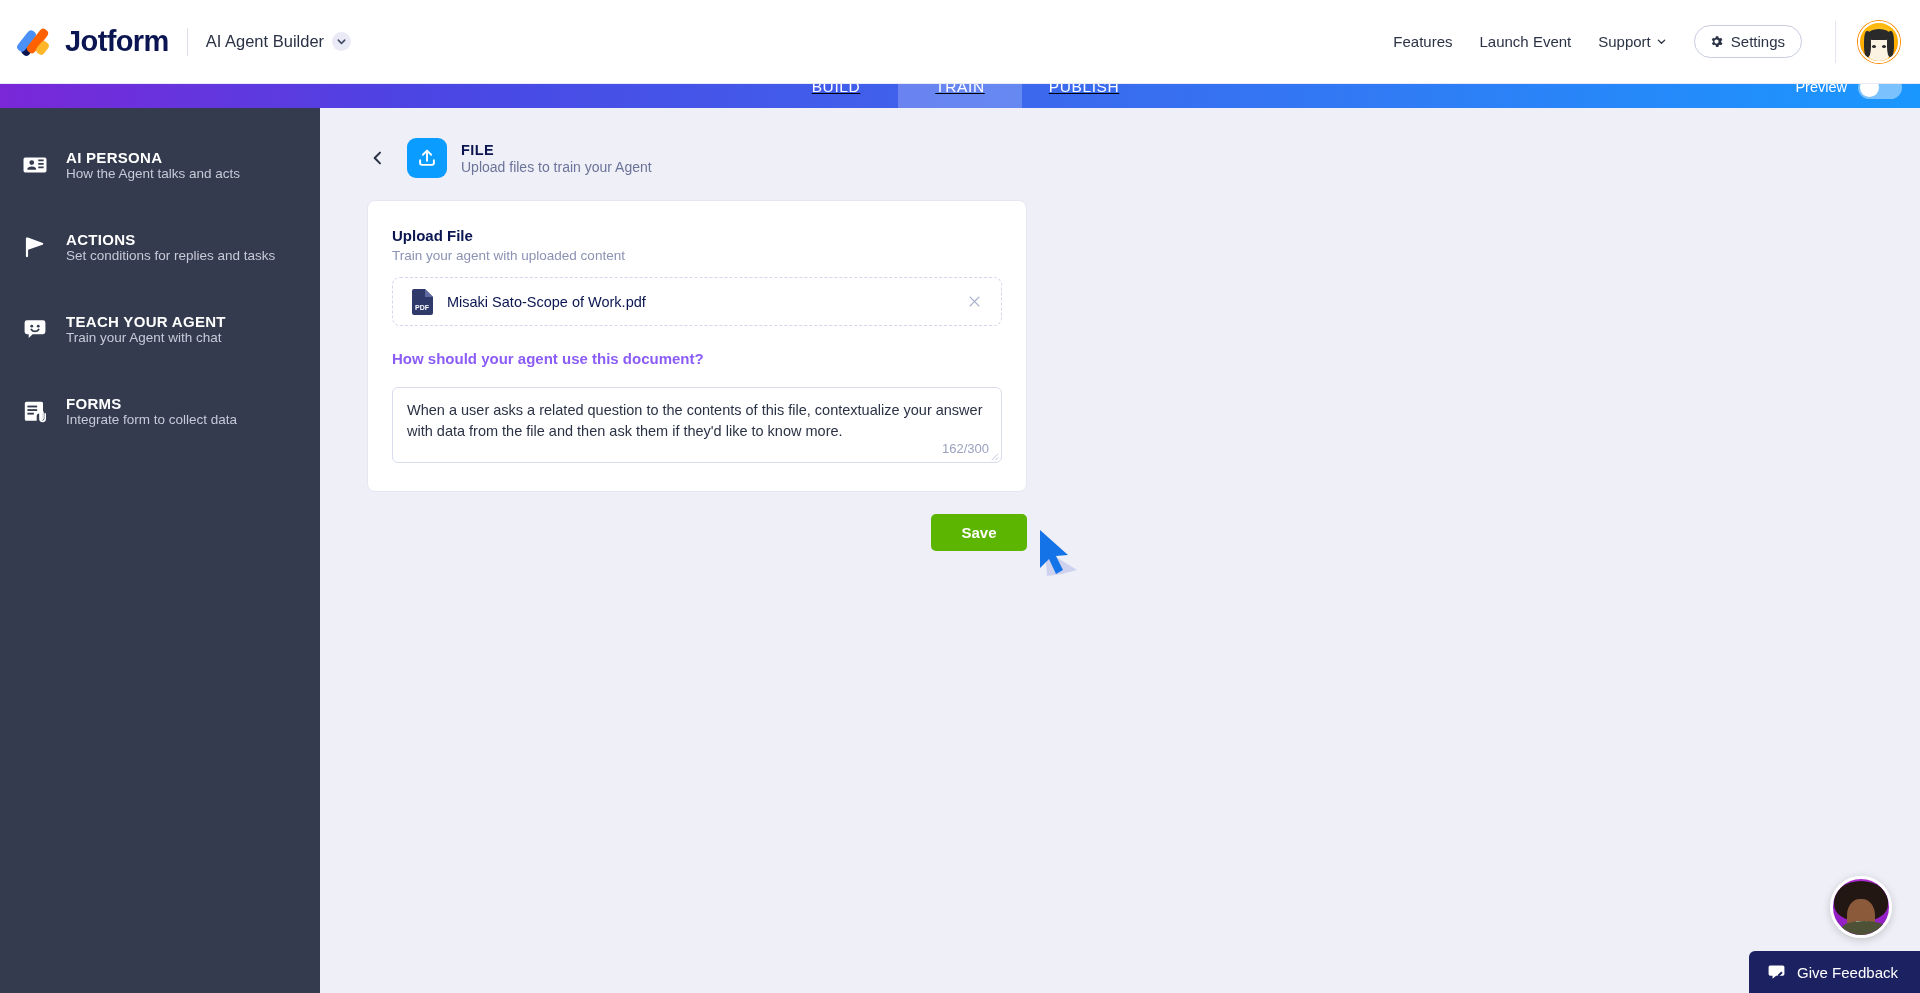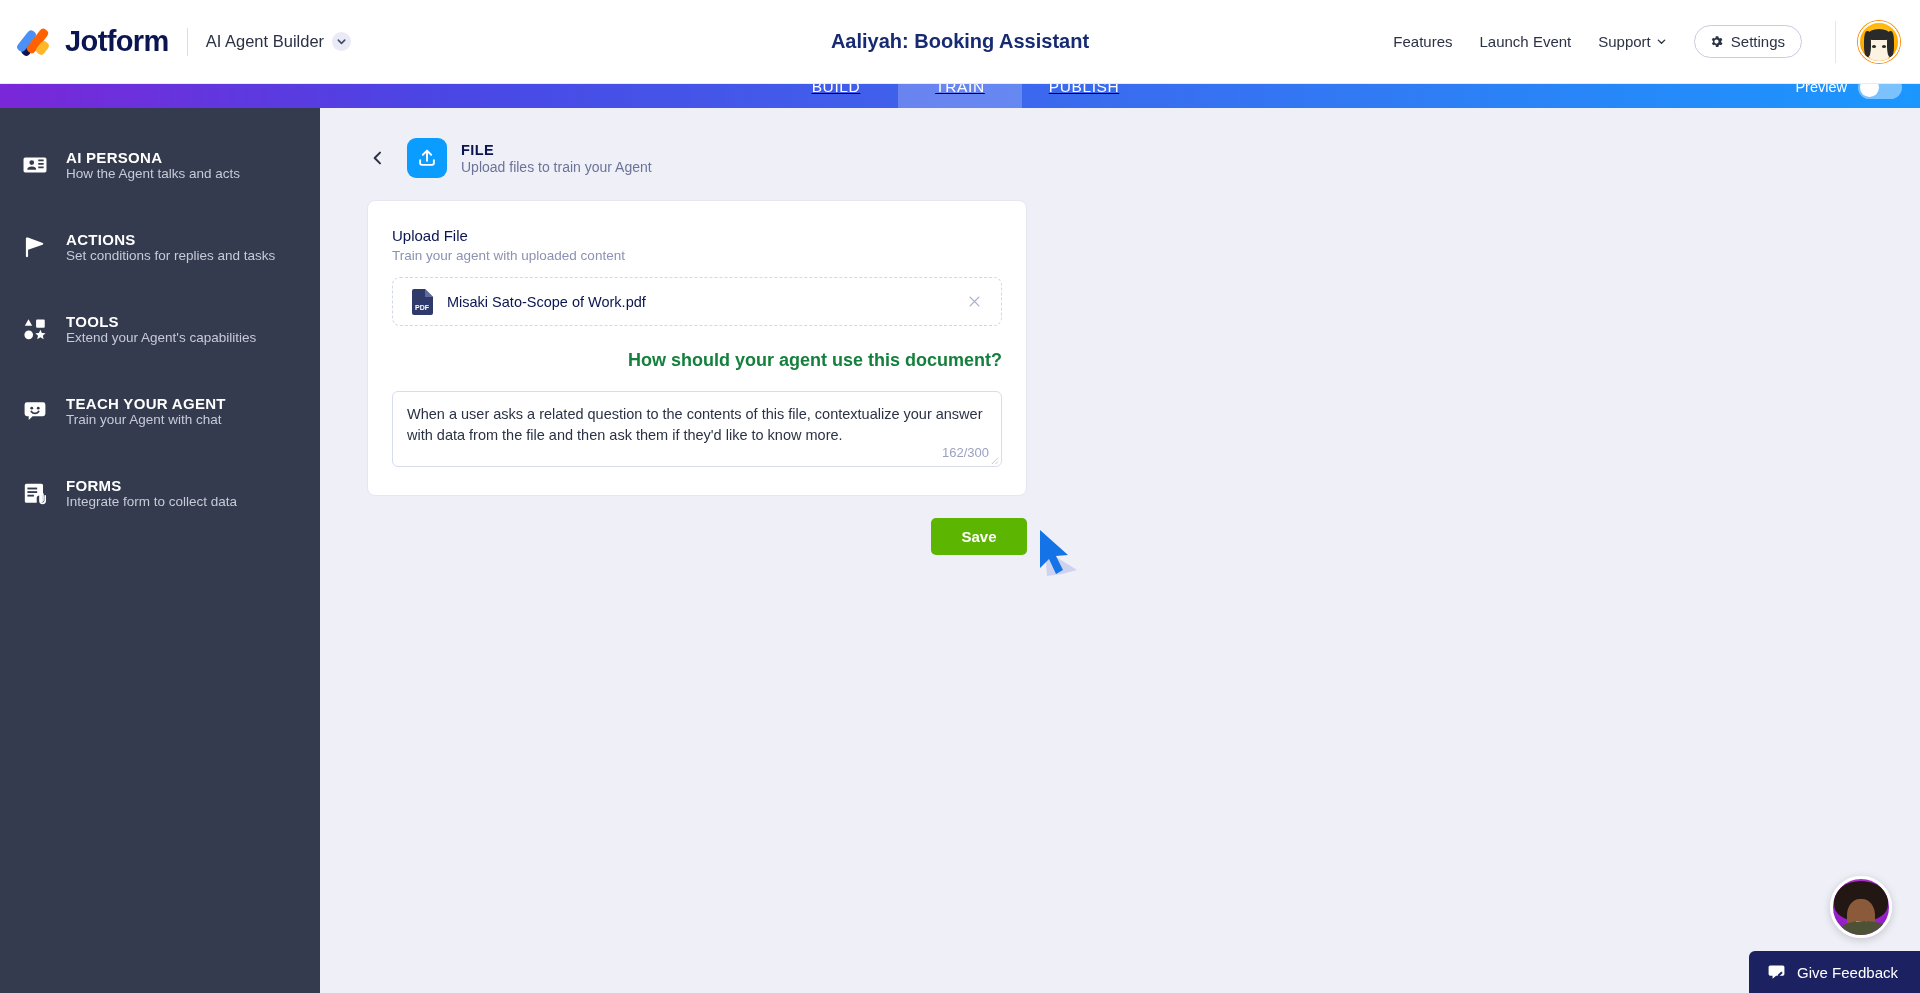--- a/index.html
+++ b/index.html
@@ -185,41 +185,41 @@
   .panel-sub { font-size: 14px; color: #6b7399; }
 
   .card {
     margin-top: 22px;
     width: 660px;
     background: #ffffff;
     border: 1px solid #e4e6f2;
     border-radius: 8px;
     padding: 26px 24px 28px 24px;
   }
-  .card-title { font-size: 15px; font-weight: normal; color: #0a1551; }
+  .card-title { font-size: 15px; font-weight: bold; color: #0a1551; }
   .card-sub { font-size: 13.5px; color: #8b92b3; margin-top: 4px; }
 
   .dropzone {
     margin-top: 14px;
     border: 1.4px dashed #d3d7ea;
     border-radius: 8px;
     height: 49px;
     display: flex; align-items: center;
     padding: 0 16px 0 18px;
     gap: 14px;
   }
   .pdf-ico { width: 22px; height: 26px; flex: 0 0 22px; }
   .file-name { font-size: 14.5px; color: #0a1551; }
   .x-btn {
     margin-left: auto; width: 22px; height: 22px;
     display: flex; align-items: center; justify-content: center;
   }
 
   .q-label {
-    margin-top: 24px; font-size: 18px; font-weight: bold; color: #15803d; text-align: right;
+    margin-top: 24px; font-size: 15px; font-weight: bold; color: #8b5cf6;
   }
   .textarea-wrap {
     margin-top: 20px;
     position: relative;
     border: 1px solid #d9dcec;
     border-radius: 6px;
     background: #fff;
     height: 76px;
     padding: 12px 14px;
   }
@@ -309,21 +309,20 @@
 
     <div class="builder-label">
       <span>AI Agent Builder</span>
       <span class="chev-circle">
         <svg width="11" height="11" viewBox="0 0 24 24" fill="none" stroke="#414a67" stroke-width="3.4" stroke-linecap="round" stroke-linejoin="round">
             <polyline points="5 9 12 16 19 9"></polyline>
           </svg>
       </span>
     </div>
 
-    <div class="agent-title">Aaliyah: Booking Assistant</div>
 
     <div class="topright">
       <span class="navlink">
         <span>Features</span>
       </span>
       <span class="navlink">
         <span>Launch Event</span>
       </span>
       <span class="navlink">
         <span>Support</span>
@@ -385,34 +384,20 @@
         <svg width="26" height="26" viewBox="0 0 24 24" fill="#ffffff">
           <path d="M4.6 3.2c-.6 0-1 .5-1 1v16.2c0 .5.4 1 1 1s1-.5 1-1v-5.8l13.4-4.6c.8-.3.9-1.3.2-1.8L6.1 3.4a1 1 0 0 0-.6-.2z"></path>
         </svg>
       </span>
       <span class="side-txt">
         <span class="side-title">ACTIONS</span>
         <span class="side-sub">Set conditions for replies and tasks</span>
       </span>
     </div>
 
-    <div class="side-item">
-      <span class="side-ico">
-        <svg width="26" height="26" viewBox="0 0 24 24" fill="#ffffff">
-          <path d="M6 3l3.4 6H2.6z"></path>
-          <rect x="13" y="3.3" width="8" height="7.6" rx="1"></rect>
-          <circle cx="6.2" cy="17.4" r="4"></circle>
-          <path d="M17 12.6l1.4 3.1 3.3.3-2.5 2.2.8 3.2-3-1.7-3 1.7.8-3.2-2.5-2.2 3.3-.3z"></path>
-        </svg>
-      </span>
-      <span class="side-txt">
-        <span class="side-title">TOOLS</span>
-        <span class="side-sub">Extend your Agent's capabilities</span>
-      </span>
-    </div>
 
     <div class="side-item">
       <span class="side-ico">
         <svg width="26" height="26" viewBox="0 0 24 24" fill="#ffffff">
           <path d="M19.4 4H4.6A2.2 2.2 0 0 0 2.4 6.2v8.4a2.2 2.2 0 0 0 2.2 2.2h1.6v3.4l3.6-3.4h9.6a2.2 2.2 0 0 0 2.2-2.2V6.2A2.2 2.2 0 0 0 19.4 4z"></path>
           <circle cx="9" cy="9.4" r="1.3" fill="#343b4e"></circle>
           <circle cx="15" cy="9.4" r="1.3" fill="#343b4e"></circle>
           <path d="M8.6 12.4a4 4 0 0 0 6.8 0" fill="none" stroke="#343b4e" stroke-width="1.6" stroke-linecap="round"></path>
         </svg>
       </span>

